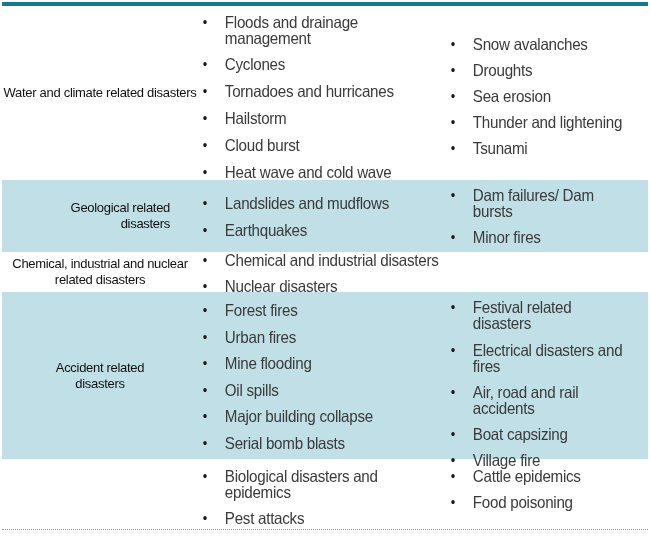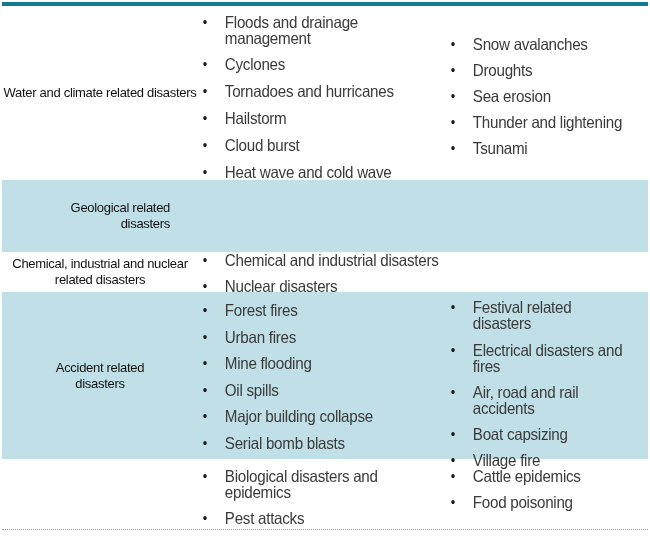--- a/index.html
+++ b/index.html
@@ -48,20 +48,32 @@
         <li style="margin-bottom:10px;">Sea erosion</li>
         <li style="margin-bottom:10px;">Thunder and lightening</li>
         <li>Tsunami</li>
       </ul>
     </div>
   </div>
 
   <div class="row shaded" style="height:72px;">
     <div class="cat">
       <span style="max-width:140px;text-align:right;">Geological related disasters</span>
+    </div>
+    <div class="col c1" style="top:15px;">
+      <ul>
+        <li style="margin-bottom:11px;">Landslides and mudflows</li>
+        <li>Earthquakes</li>
+      </ul>
+    </div>
+    <div class="col c2" style="top:7px;">
+      <ul>
+        <li style="width:140px; margin-bottom:10px;">Dam failures/ Dam bursts</li>
+        <li>Minor fires</li>
+      </ul>
     </div>
   </div>
 
   <div class="row" style="height:40px;">
     <div class="cat">
       <span>Chemical, industrial and nuclear related disasters</span>
     </div>
     <div class="col c1" style="top:0; width:260px;">
       <ul>
         <li style="margin-bottom:10px;">Chemical and industrial disasters</li>

